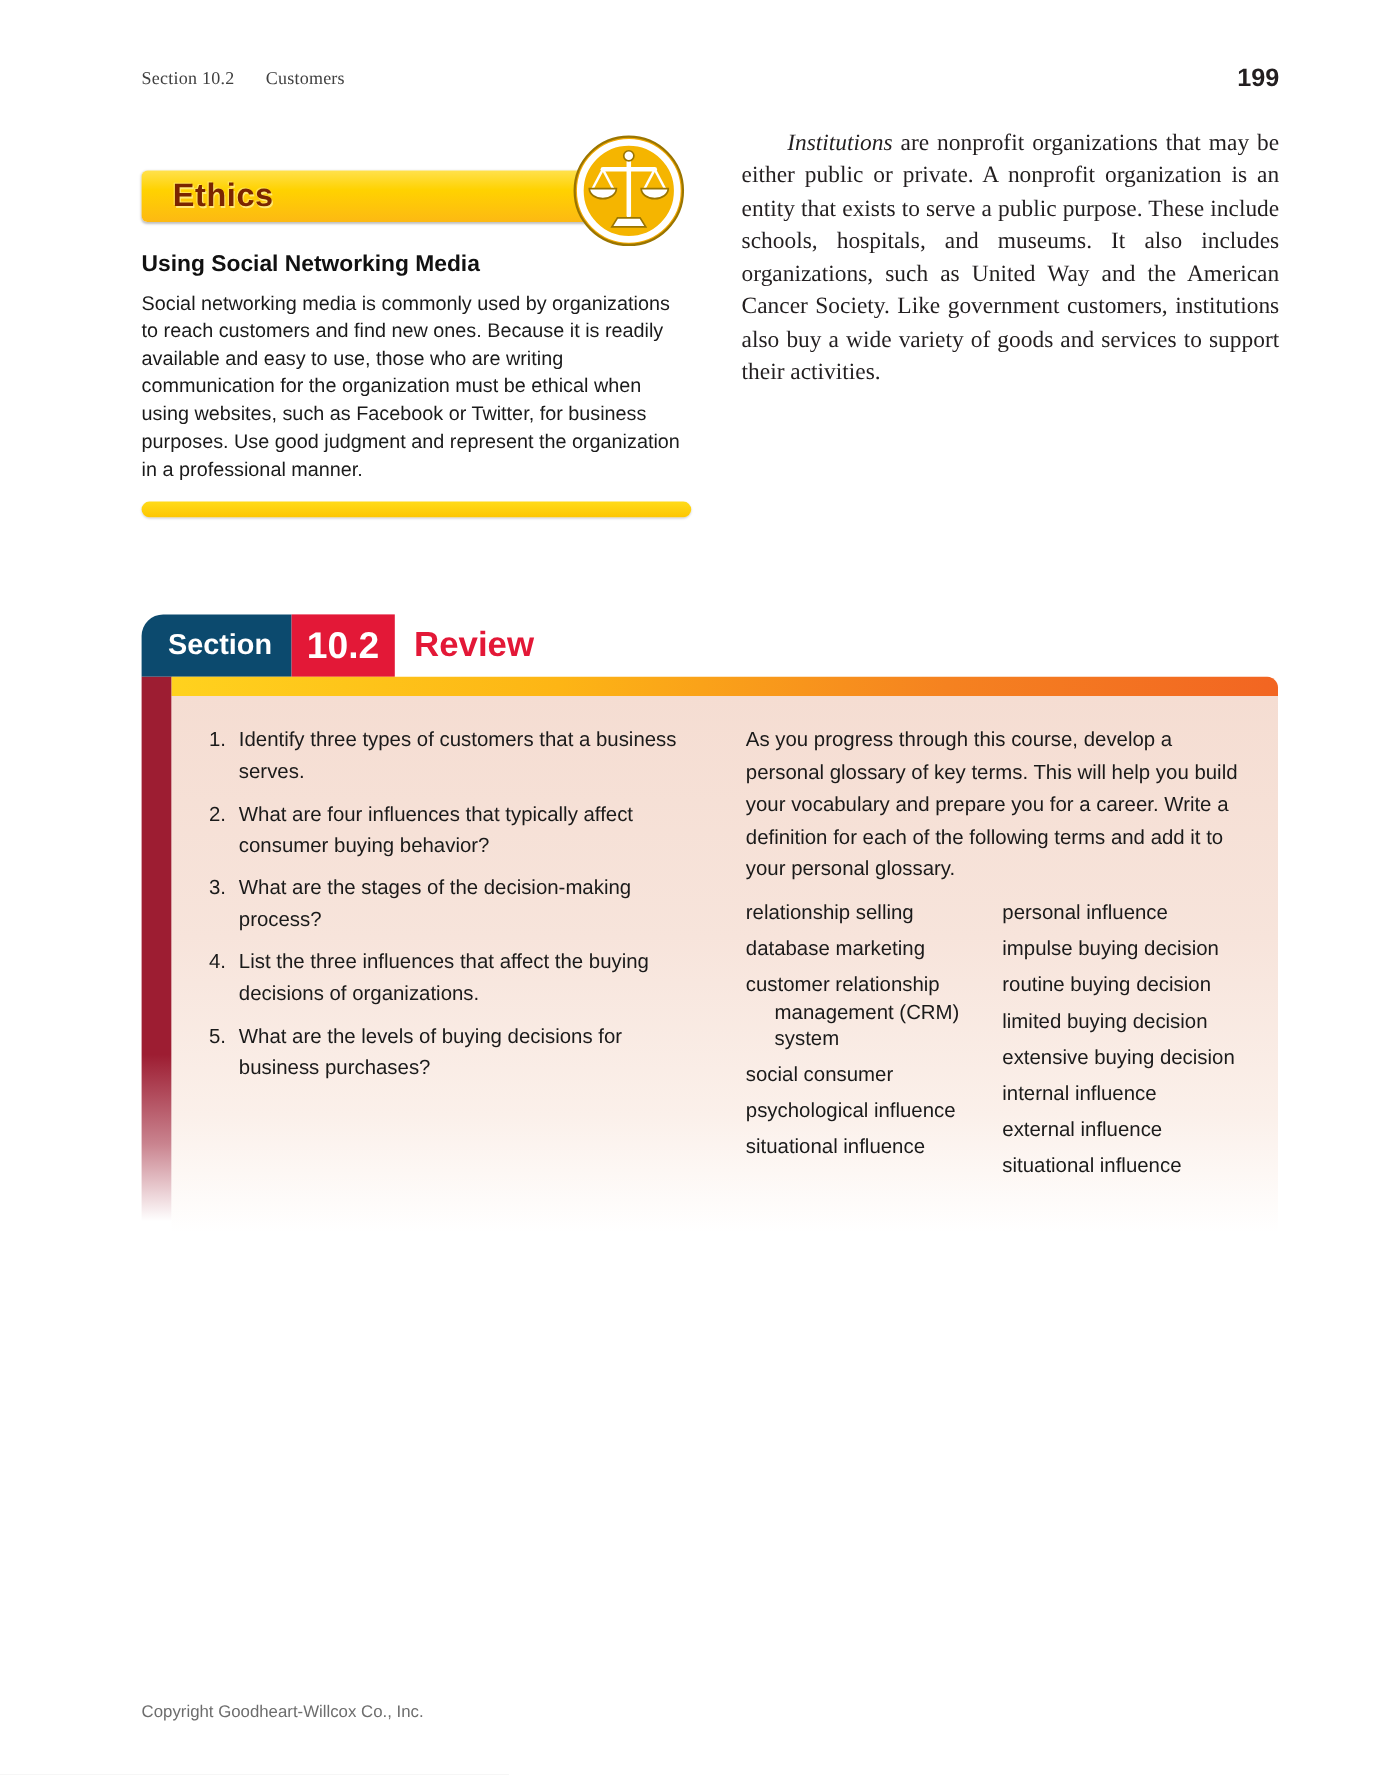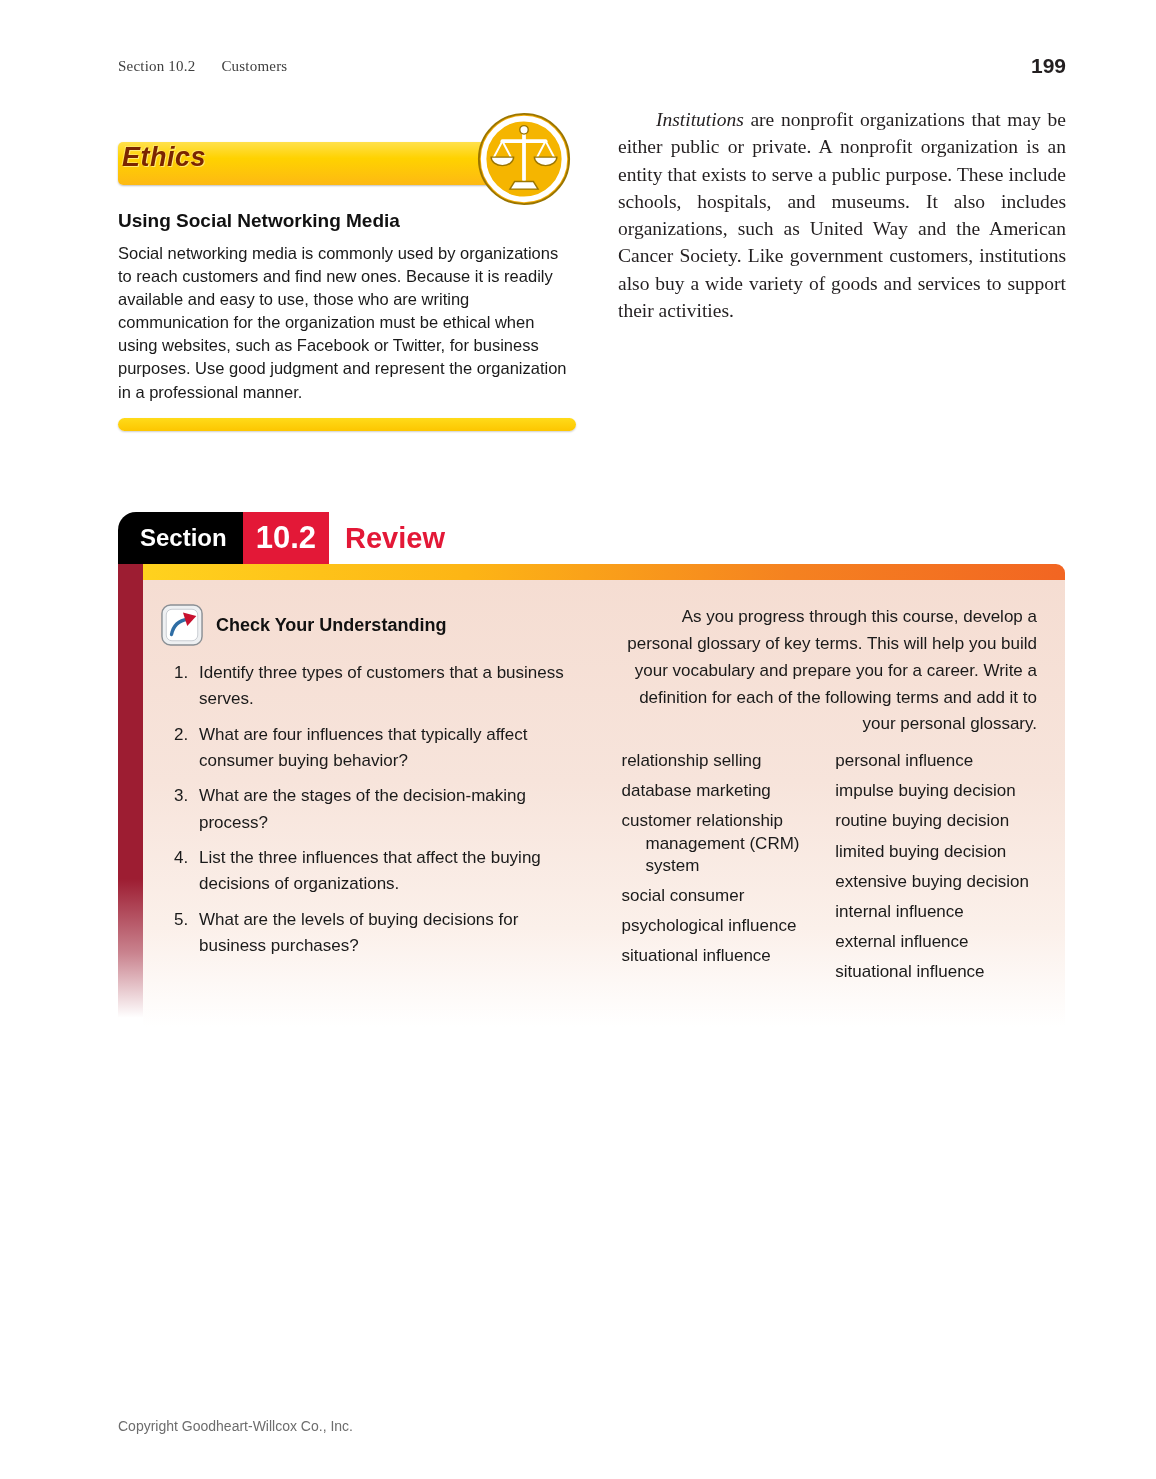--- a/index.html
+++ b/index.html
@@ -15,23 +15,22 @@
   .running-head .rh-title { margin-left:26px; }
   .page-number { position:absolute; top:54px; left:990px; width:76px; text-align:right; font-size:21px; font-weight:bold; color:#231f20; }
 
   
   .ethics { position:absolute; left:118px; top:112px; width:458px; }
   .ethics-banner-wrap { position:relative; height:74px; }
   .ethics-banner {
     position:absolute; left:0; top:30px; width:400px; height:43px;
     background:linear-gradient(180deg,#ffe14d 0%, #ffd200 38%, #fdb913 100%);
     border-radius:5px 0 0 5px;
-    display:flex; padding-left:4px;
+    display:flex; align-items:center; padding-left:26px;
     box-shadow:0 1px 2px rgba(0,0,0,.25);
-    font-style:italic;
   }
   .ethics-banner-label {
     font-size:27px; font-weight:800; letter-spacing:.5px; color:#7a2500;
     text-shadow:1px 1px 0 rgba(255,236,130,.9), -1px -1px 0 rgba(255,236,130,.6);
   }
   .ethics-badge { position:absolute; left:359px; top:0; width:94px; height:94px; }
   .ethics-heading { margin-top:24px; font-size:19px; font-weight:bold; color:#111111; }
   .ethics-body { margin-top:10px; font-size:16.5px; line-height:1.4; color:#1a1a1a; }
   .ethics-rule { margin-top:14px; height:13px; width:100%; border-radius:7px;
     background:linear-gradient(180deg,#ffdb1a,#fdc600); box-shadow:0 1px 2px rgba(0,0,0,.2); }
@@ -42,21 +41,21 @@
     font-family:"Liberation Serif", serif; font-size:19.5px; line-height:1.4;
     text-align:justify; color:#231f20;
   }
   .institutions .lead { font-style:italic; }
   .institutions-indent { display:inline-block; width:38px; }
 
   
   .review { position:absolute; left:118px; top:512px; width:947px; }
   .review-banner { display:flex; align-items:stretch; height:52px; }
   .rb-section {
-    background:#000000; color:#ffffff; font-weight:bold; font-size:24px;
+    background:#0c4a6e; color:#ffffff; font-weight:bold; font-size:24px;
     display:flex; align-items:center; padding:0 16px 0 22px; border-radius:18px 0 0 0;
   }
   .rb-number {
     background:#e31837; color:#ffffff; font-weight:bold; font-size:31px;
     display:flex; align-items:center; padding:0 13px;
   }
   .rb-review { color:#e31837; font-weight:bold; font-size:29px; display:flex; align-items:center; padding-left:16px; }
 
   .review-body { display:flex; min-height:432px; }
   .review-leftbar {
@@ -74,21 +73,21 @@
     display:grid; grid-template-columns:1fr 1fr; column-gap:45px;
   }
 
   .col-header { display:flex; align-items:center; gap:13px; margin-bottom:14px; }
   .col-header .hdr-icon { width:42px; height:42px; flex:0 0 auto; }
   .col-header .hdr-label { font-size:18px; font-weight:bold; color:#111111; }
 
   .questions { margin-left:32px; font-size:17px; line-height:1.55; color:#1a1a1a; }
   .questions li { margin-bottom:9px; padding-left:6px; }
 
-  .vocab-intro { font-size:17px; line-height:1.58; color:#1a1a1a; margin-bottom:12px;text-align:right; }
+  .vocab-intro { font-size:17px; line-height:1.58; color:#1a1a1a; margin-bottom:12px; }
   .vocab-cols { display:grid; grid-template-columns:1fr 1fr; column-gap:12px; }
   .vocab-list { list-style:none; font-size:17px; color:#1a1a1a; }
   .vocab-list li { margin-bottom:8px; line-height:1.3; padding-left:24px; text-indent:-24px; }
 
   
   .footer { position:absolute; left:118px; top:1418px; font-size:14px; color:#6d6d6d; }
 </style>
 </head>
 <body>
 
@@ -139,31 +138,20 @@
       <div class="rb-review">Review</div>
     </div>
 
     <div class="review-body">
       <div class="review-leftbar"></div>
       <div class="review-content">
         <div class="orange-bar"></div>
         <div class="review-panel">
 
           <div class="review-col">
-            <div class="col-header">
-              <span class="hdr-icon">
-                <svg viewBox="0 0 44 44" width="42" height="42" aria-hidden="true">
-                  <rect x="1" y="1" width="42" height="42" rx="9" fill="#eef0f2" stroke="#8a8f94" stroke-width="1.5"></rect>
-                  <rect x="5.5" y="5.5" width="33" height="33" rx="6" fill="#ffffff" stroke="#c7ccd1" stroke-width="1"></rect>
-                  <path d="M11 32 C13 22 20 17 28 16" fill="none" stroke="#2e6da4" stroke-width="3.5" stroke-linecap="round"></path>
-                  <path d="M23 9 L37 12.5 L27.5 23 Z" fill="#c8102e"></path>
-                </svg>
-              </span>
-              <span class="hdr-label">Check Your Understanding</span>
-            </div>
             <ol class="questions">
 
                 <li>Identify three types of customers that a business serves.</li>
 
                 <li>What are four influences that typically affect consumer buying behavior?</li>
 
                 <li>What are the stages of the decision-making process?</li>
 
                 <li>List the three influences that affect the buying decisions of organizations.</li>
 

